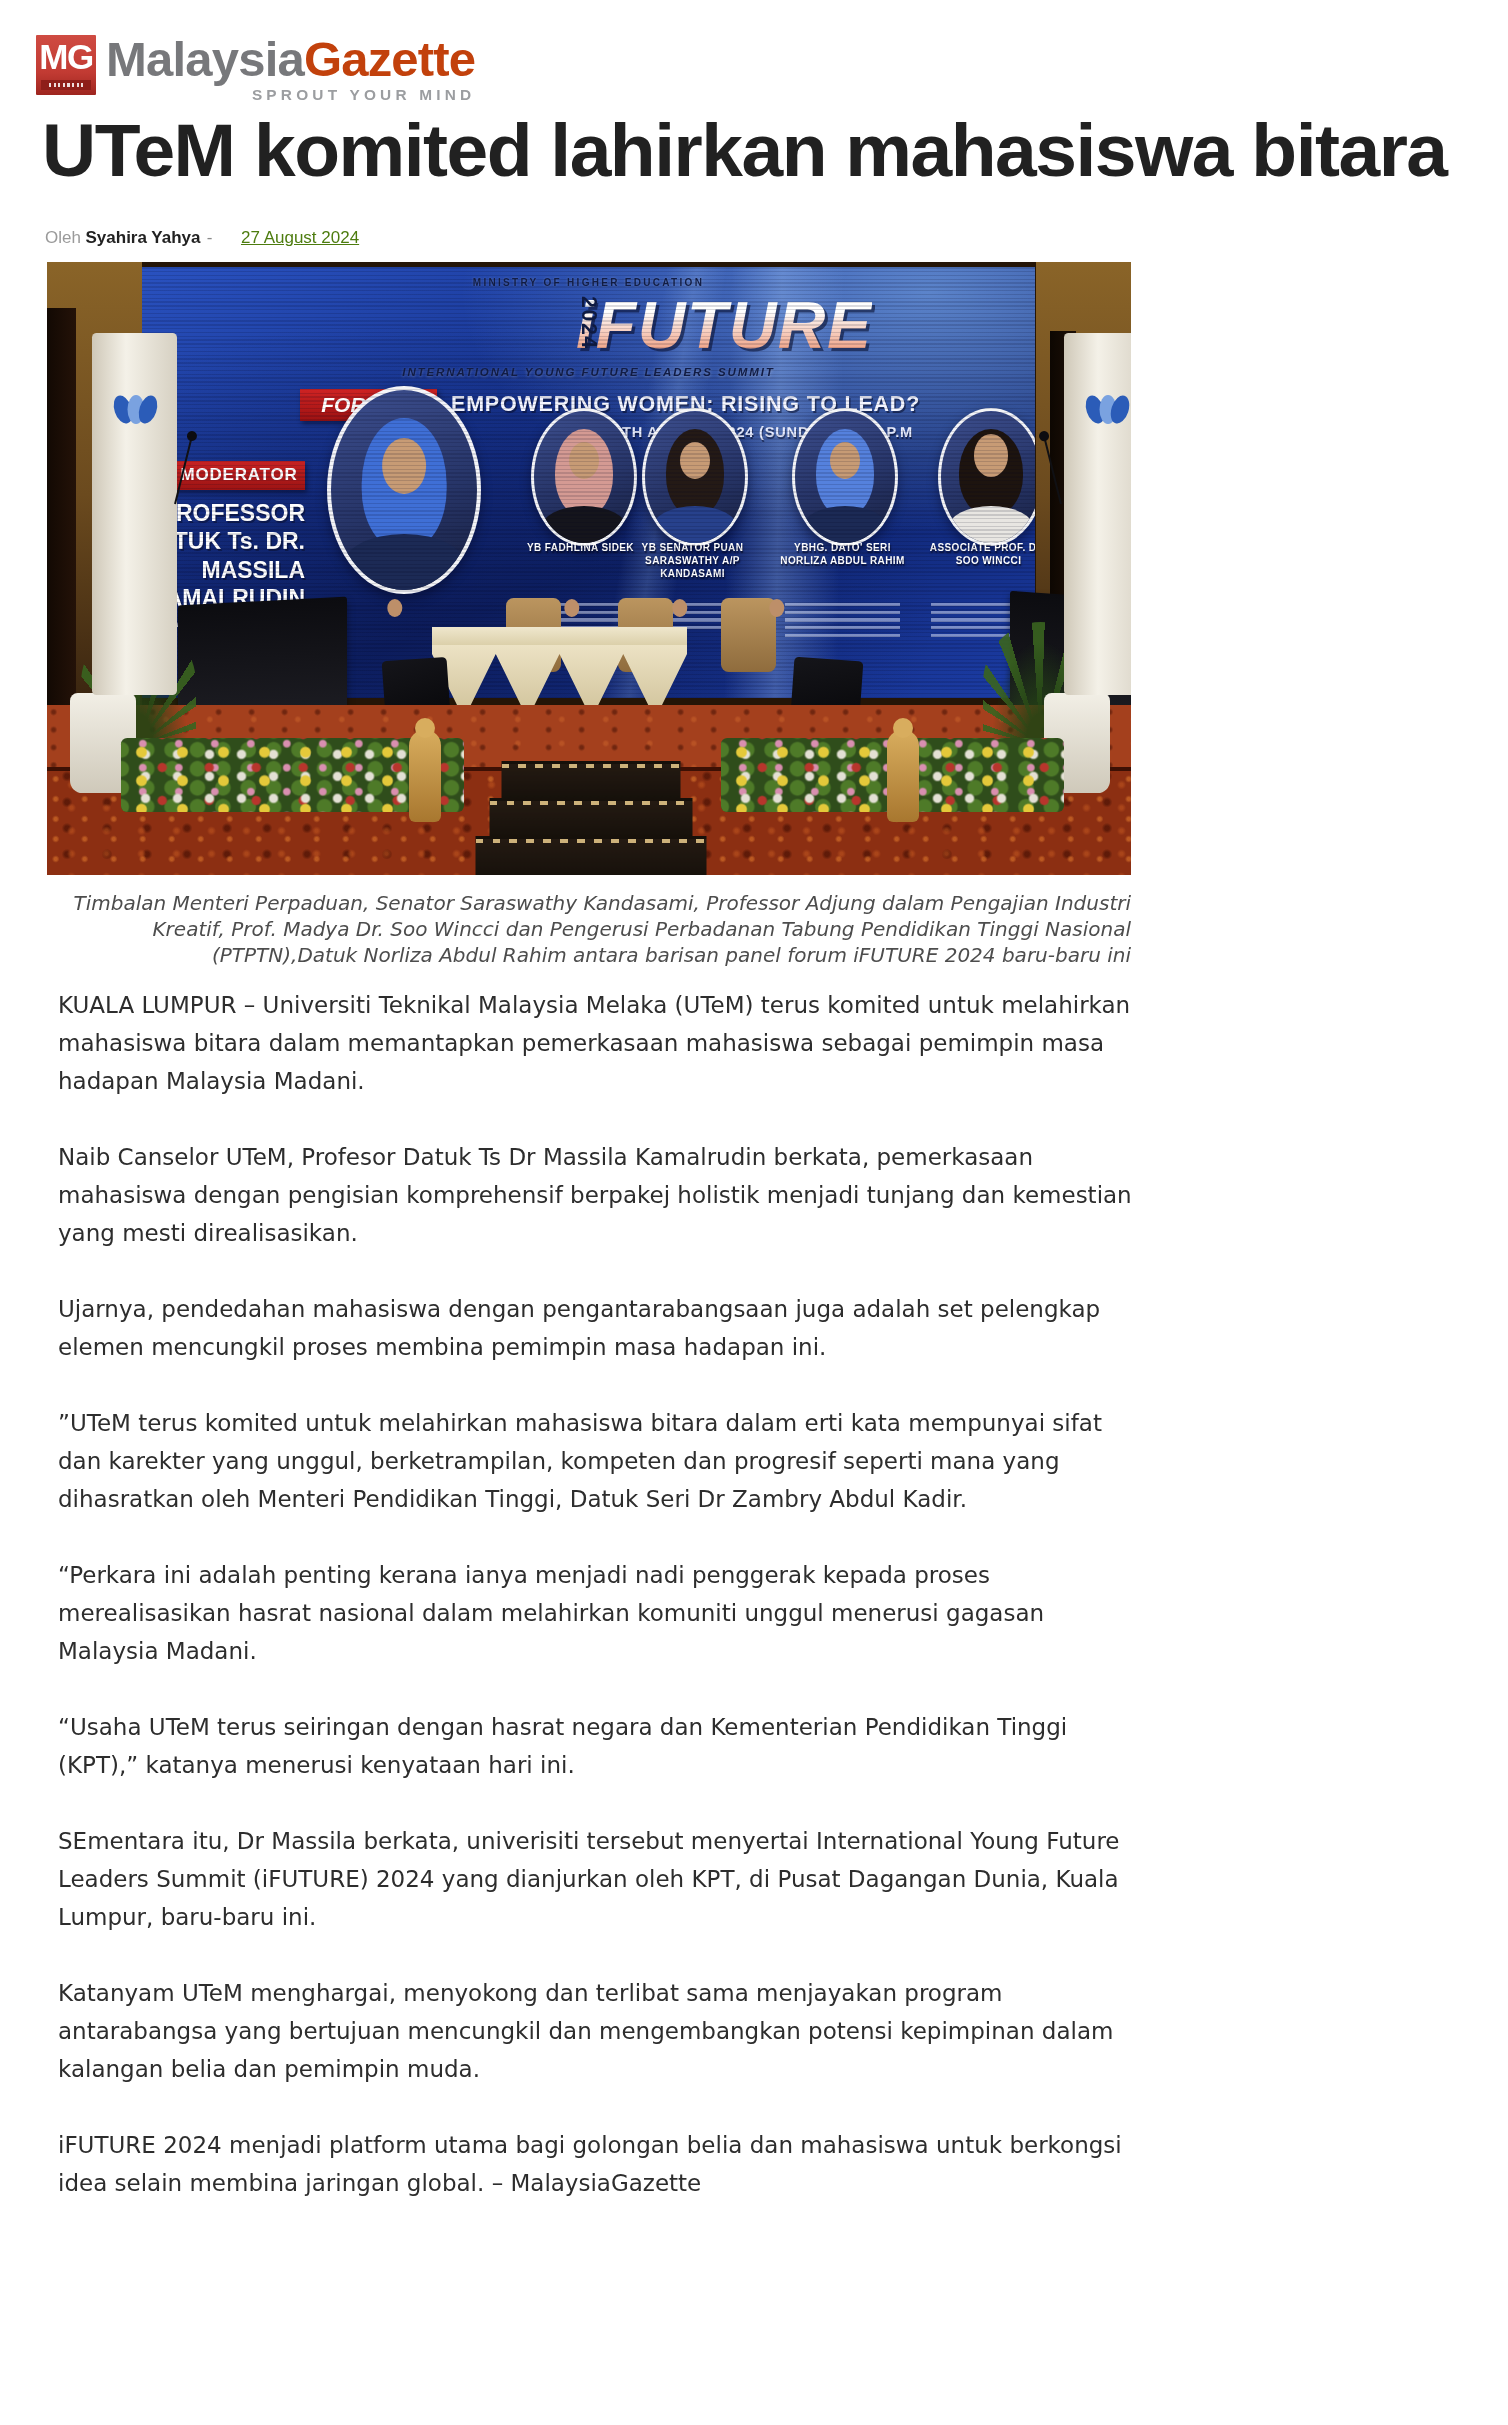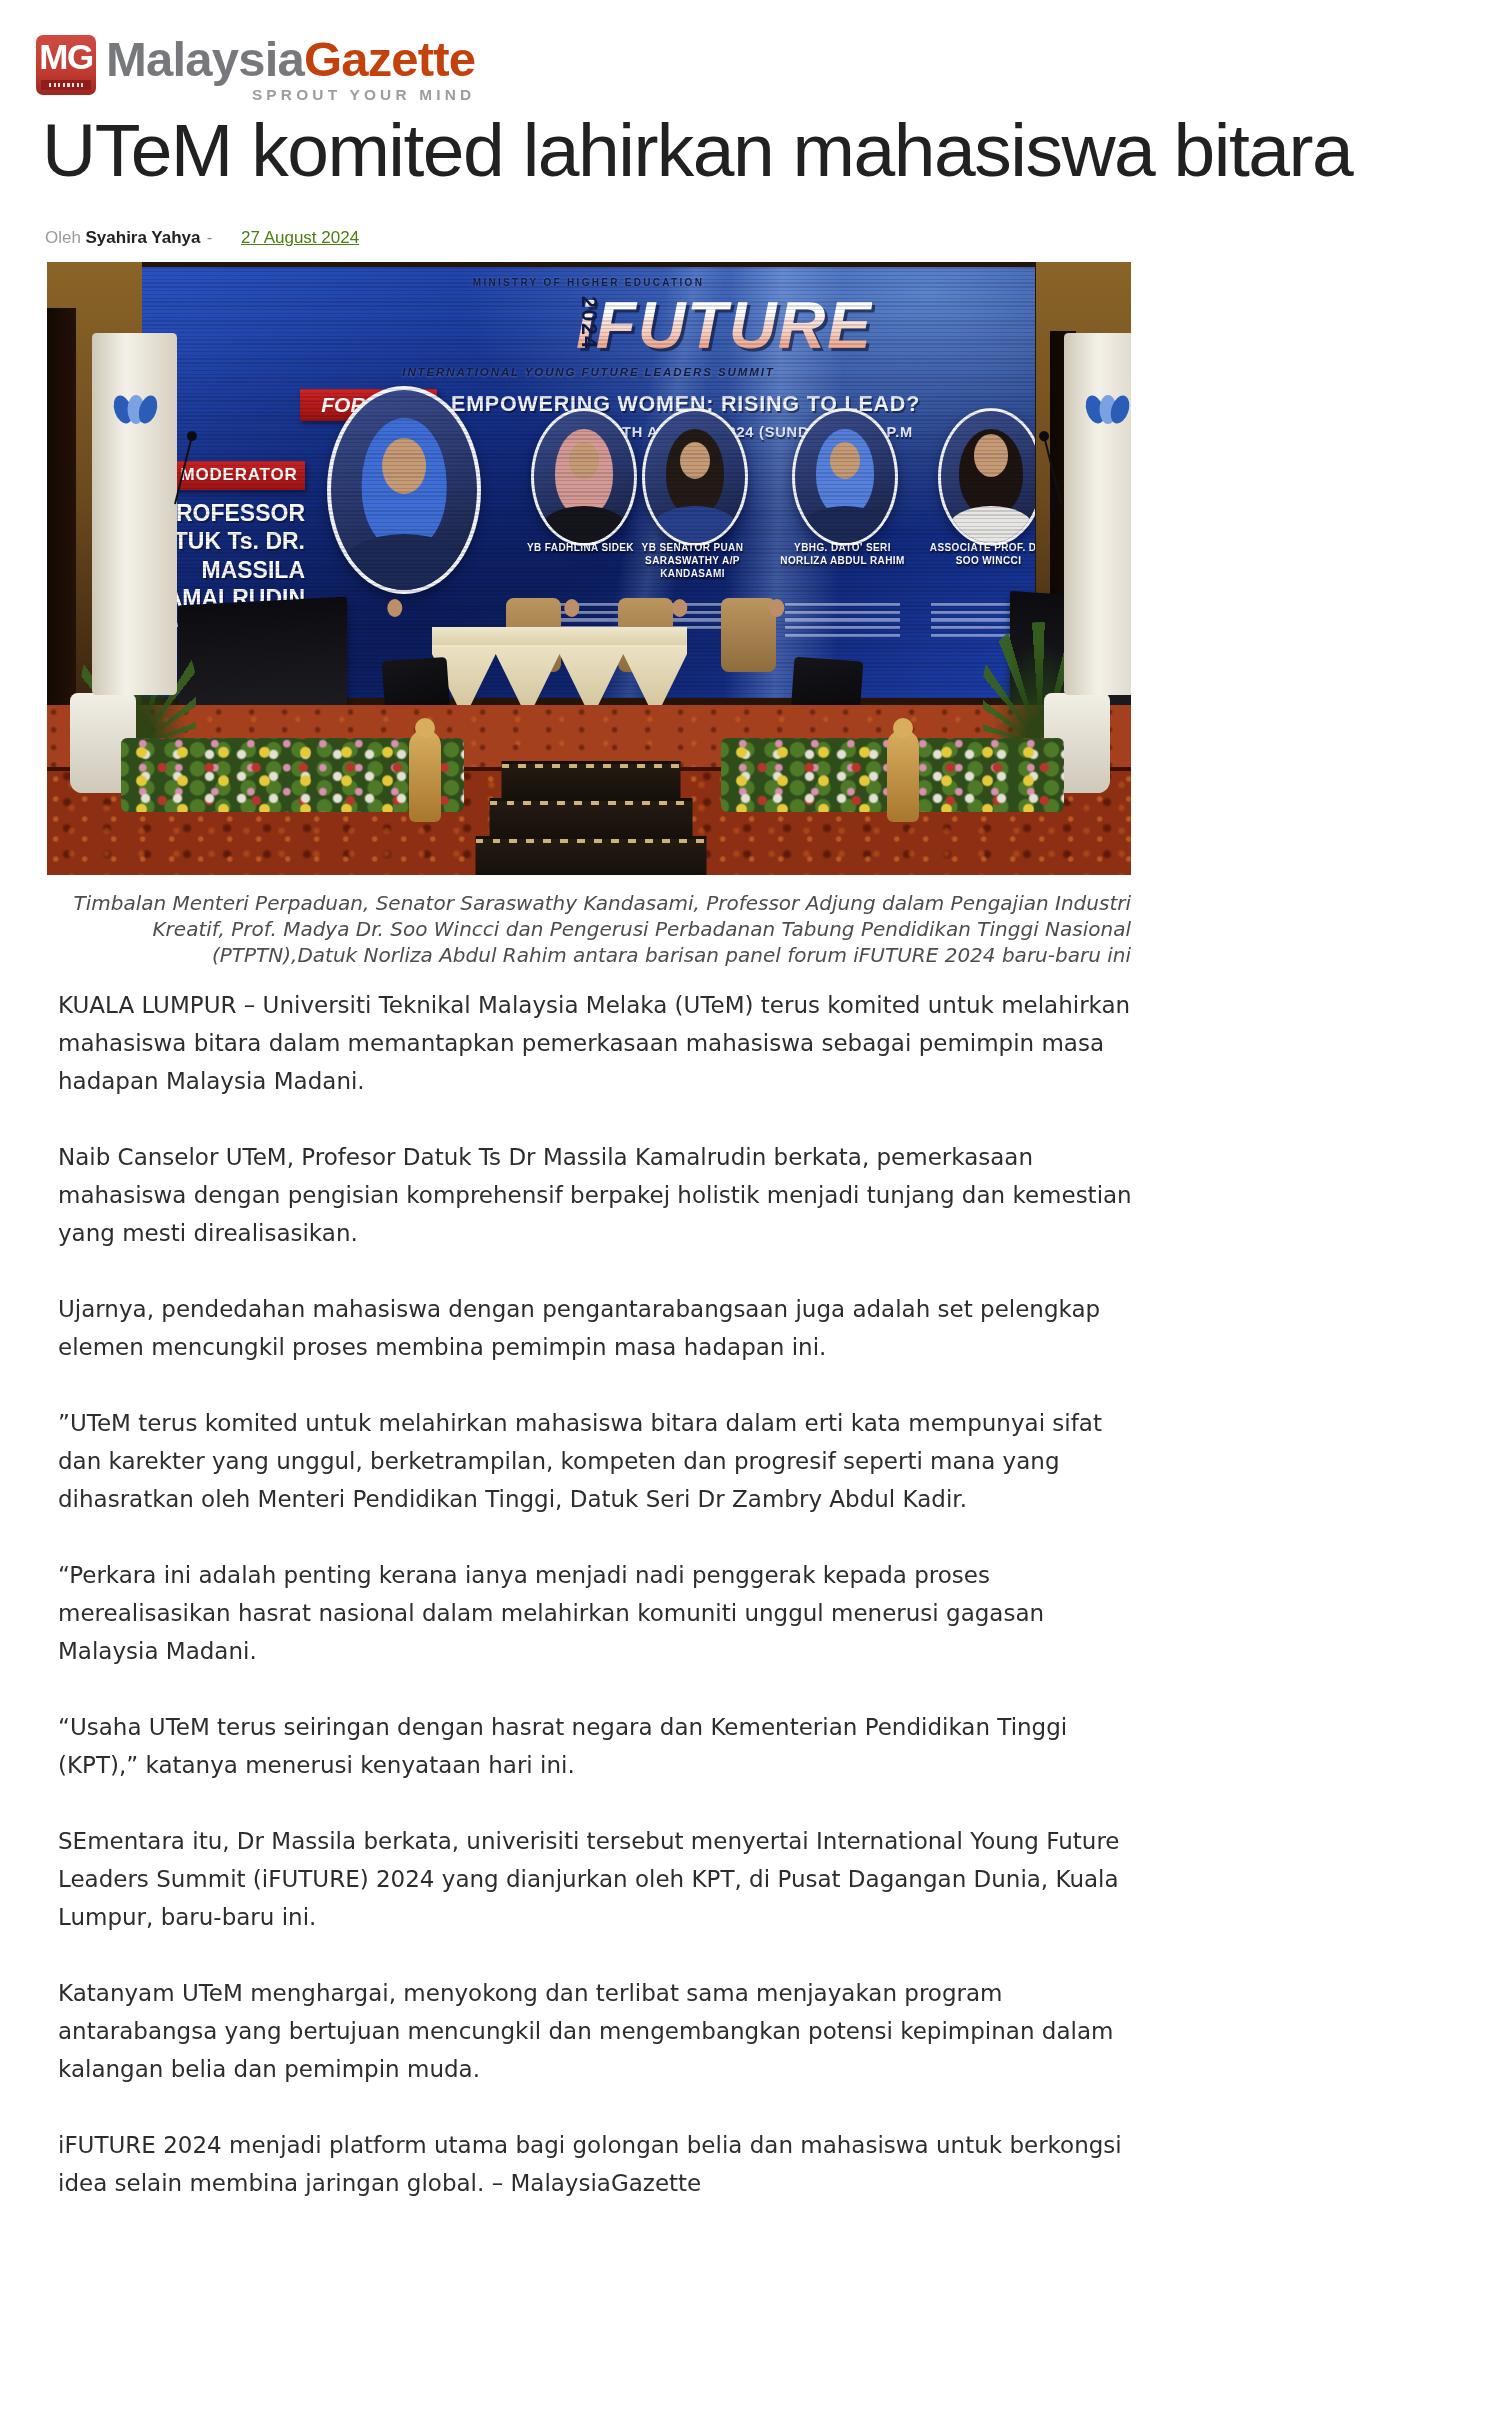--- a/index.html
+++ b/index.html
@@ -1,31 +1,31 @@
 <!DOCTYPE html>
 <html style="font-size:12.3px"><head>
 <meta charset="utf-8">
 <style>
   html,body{margin:0;padding:0;background:#ffffff;}
   body{width:1508px;height:2426px;position:relative;font-family:"Liberation Sans",sans-serif;overflow:hidden;}
 
   
   .logo-row{position:absolute;left:36px;top:35px;display:flex;align-items:flex-start;gap:10px;}
-  .mg-box{width:60px;height:60px;background:linear-gradient(180deg,#cf4b42,#c23b33 62%,#9e251f);border-radius:7px;position:relative;flex:0 0 auto;}
+  .mg-box{width:60px;height:60px;background:linear-gradient(180deg,#cf4b42,#c23b33 62%,#9e251f);border-radius:1px;position:relative;flex:0 0 auto;}
   .mg-box .mg{position:absolute;top:1.5px;left:50%;transform:translateX(-50%);color:#fff;font-size:35px;font-weight:700;letter-spacing:-1.5px;}
   .mg-strip{position:absolute;bottom:5.4px;left:5.4px;right:5.4px;height:10px;background:#8e1e19;}
   .mg-strip::after{content:"";position:absolute;inset:3.1px 7.7px;background:repeating-linear-gradient(90deg,rgba(255,255,255,.85) 0 2.3px,transparent 2.3px 4.6px);}
   .brand-col{display:flex;flex-direction:column;}
   .brand-words{font-size:49px;font-weight:700;letter-spacing:-0.8px;line-height:49px;white-space:nowrap;}
   .word-gray{color:#77787b;}
   .word-red{color:#c2410c;}
   .brand-tagline{text-align:right;font-size:15.4px;font-weight:600;letter-spacing:4.2px;color:#9b9da0;margin-top:1.5px;}
 
   
-  .article-title{position:absolute;left:42px;top:105px;width:1447px;margin:0;font-size:75px;line-height:91px;font-weight:400;letter-spacing:-1.5px;color:#212121;}
+  .article-title{position:absolute;left:42px;top:105px;width:1447px;margin:0;font-size:75px;line-height:91px;font-weight:700;letter-spacing:-1.5px;color:#212121;}
   .byline{position:absolute;left:45px;top:228px;font-size:17px;color:#9a9a9a;}
   .byline .author{color:#222;font-weight:700;margin-left:4.6px;}
   .byline .sep{margin:0 4.6px 0 6.2px;color:#8a8a8a;}
   .byline .date{margin-left:24px;color:#4d7c0f;text-decoration:underline;}
 
   
   .photo{position:absolute;left:47px;top:262px;width:1084px;height:613px;overflow:hidden;background:#241507;}
   .photo *{position:absolute;}
   .wood-left{left:0;top:0;width:95px;height:100%;background:linear-gradient(180deg,#8a6428,#6b4a1e 38%,#3a2510 72%,#241507);}
   .wood-left::after{content:"";position:absolute;left:0;top:46px;width:29px;height:567px;background:linear-gradient(90deg,#120903,#241208);}

